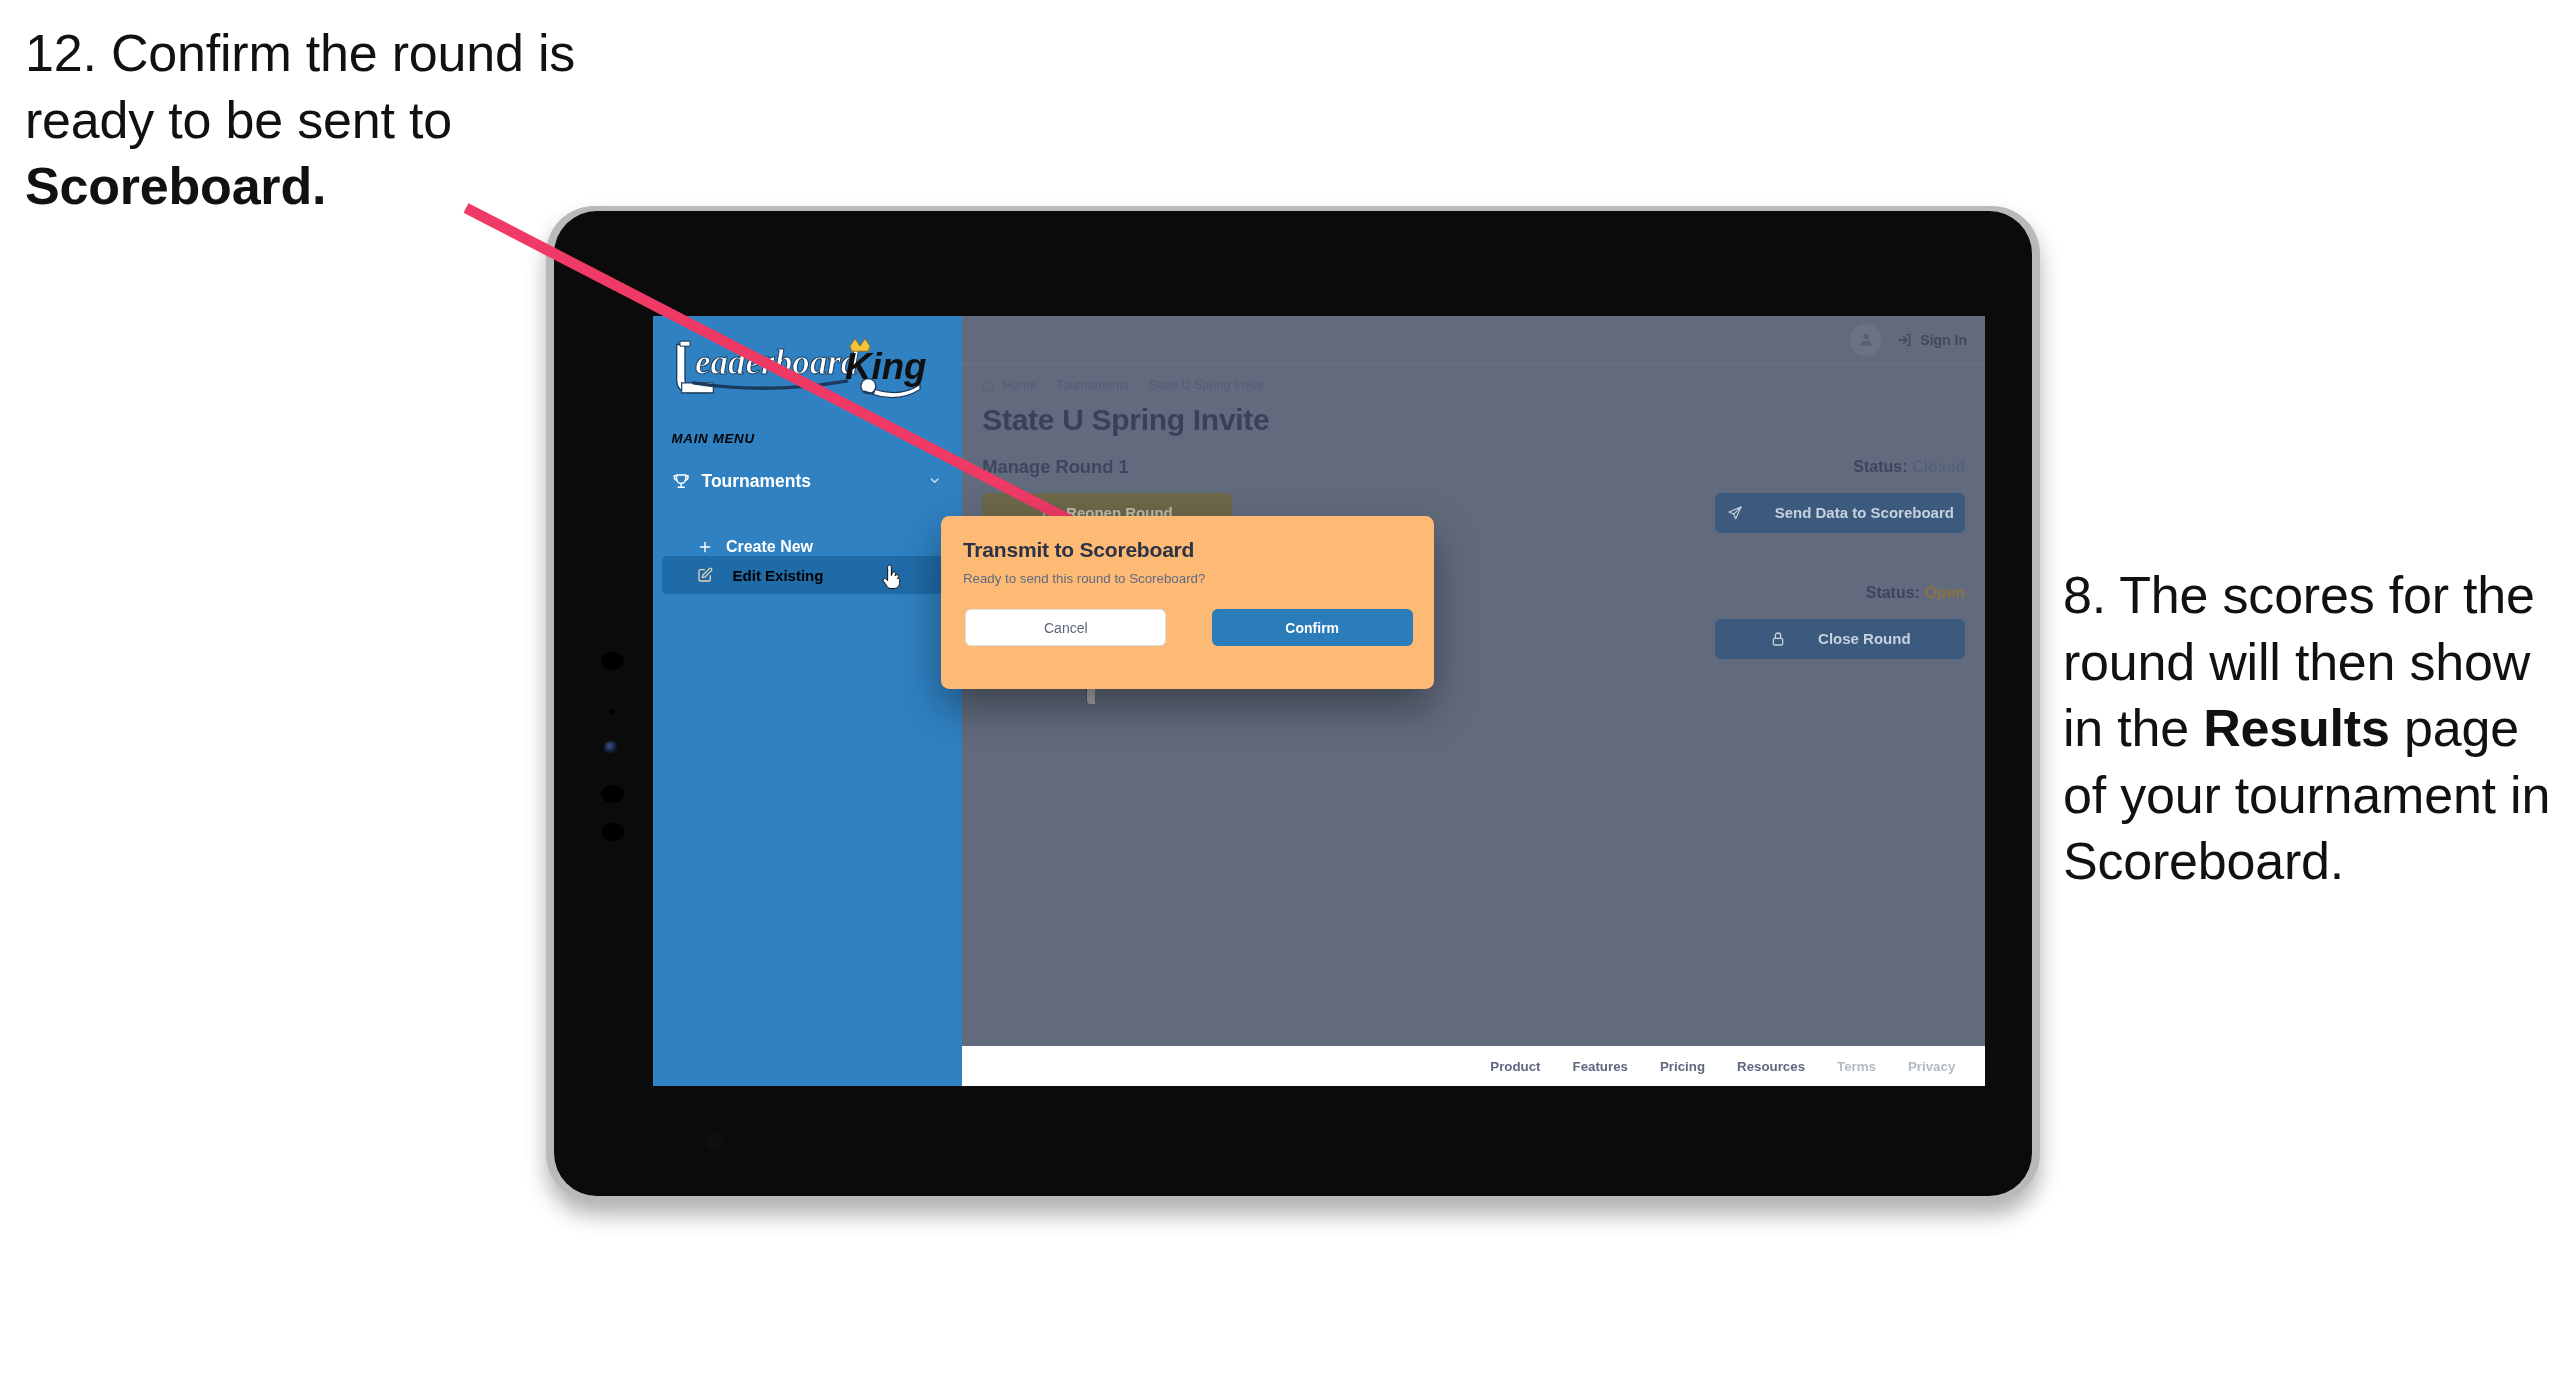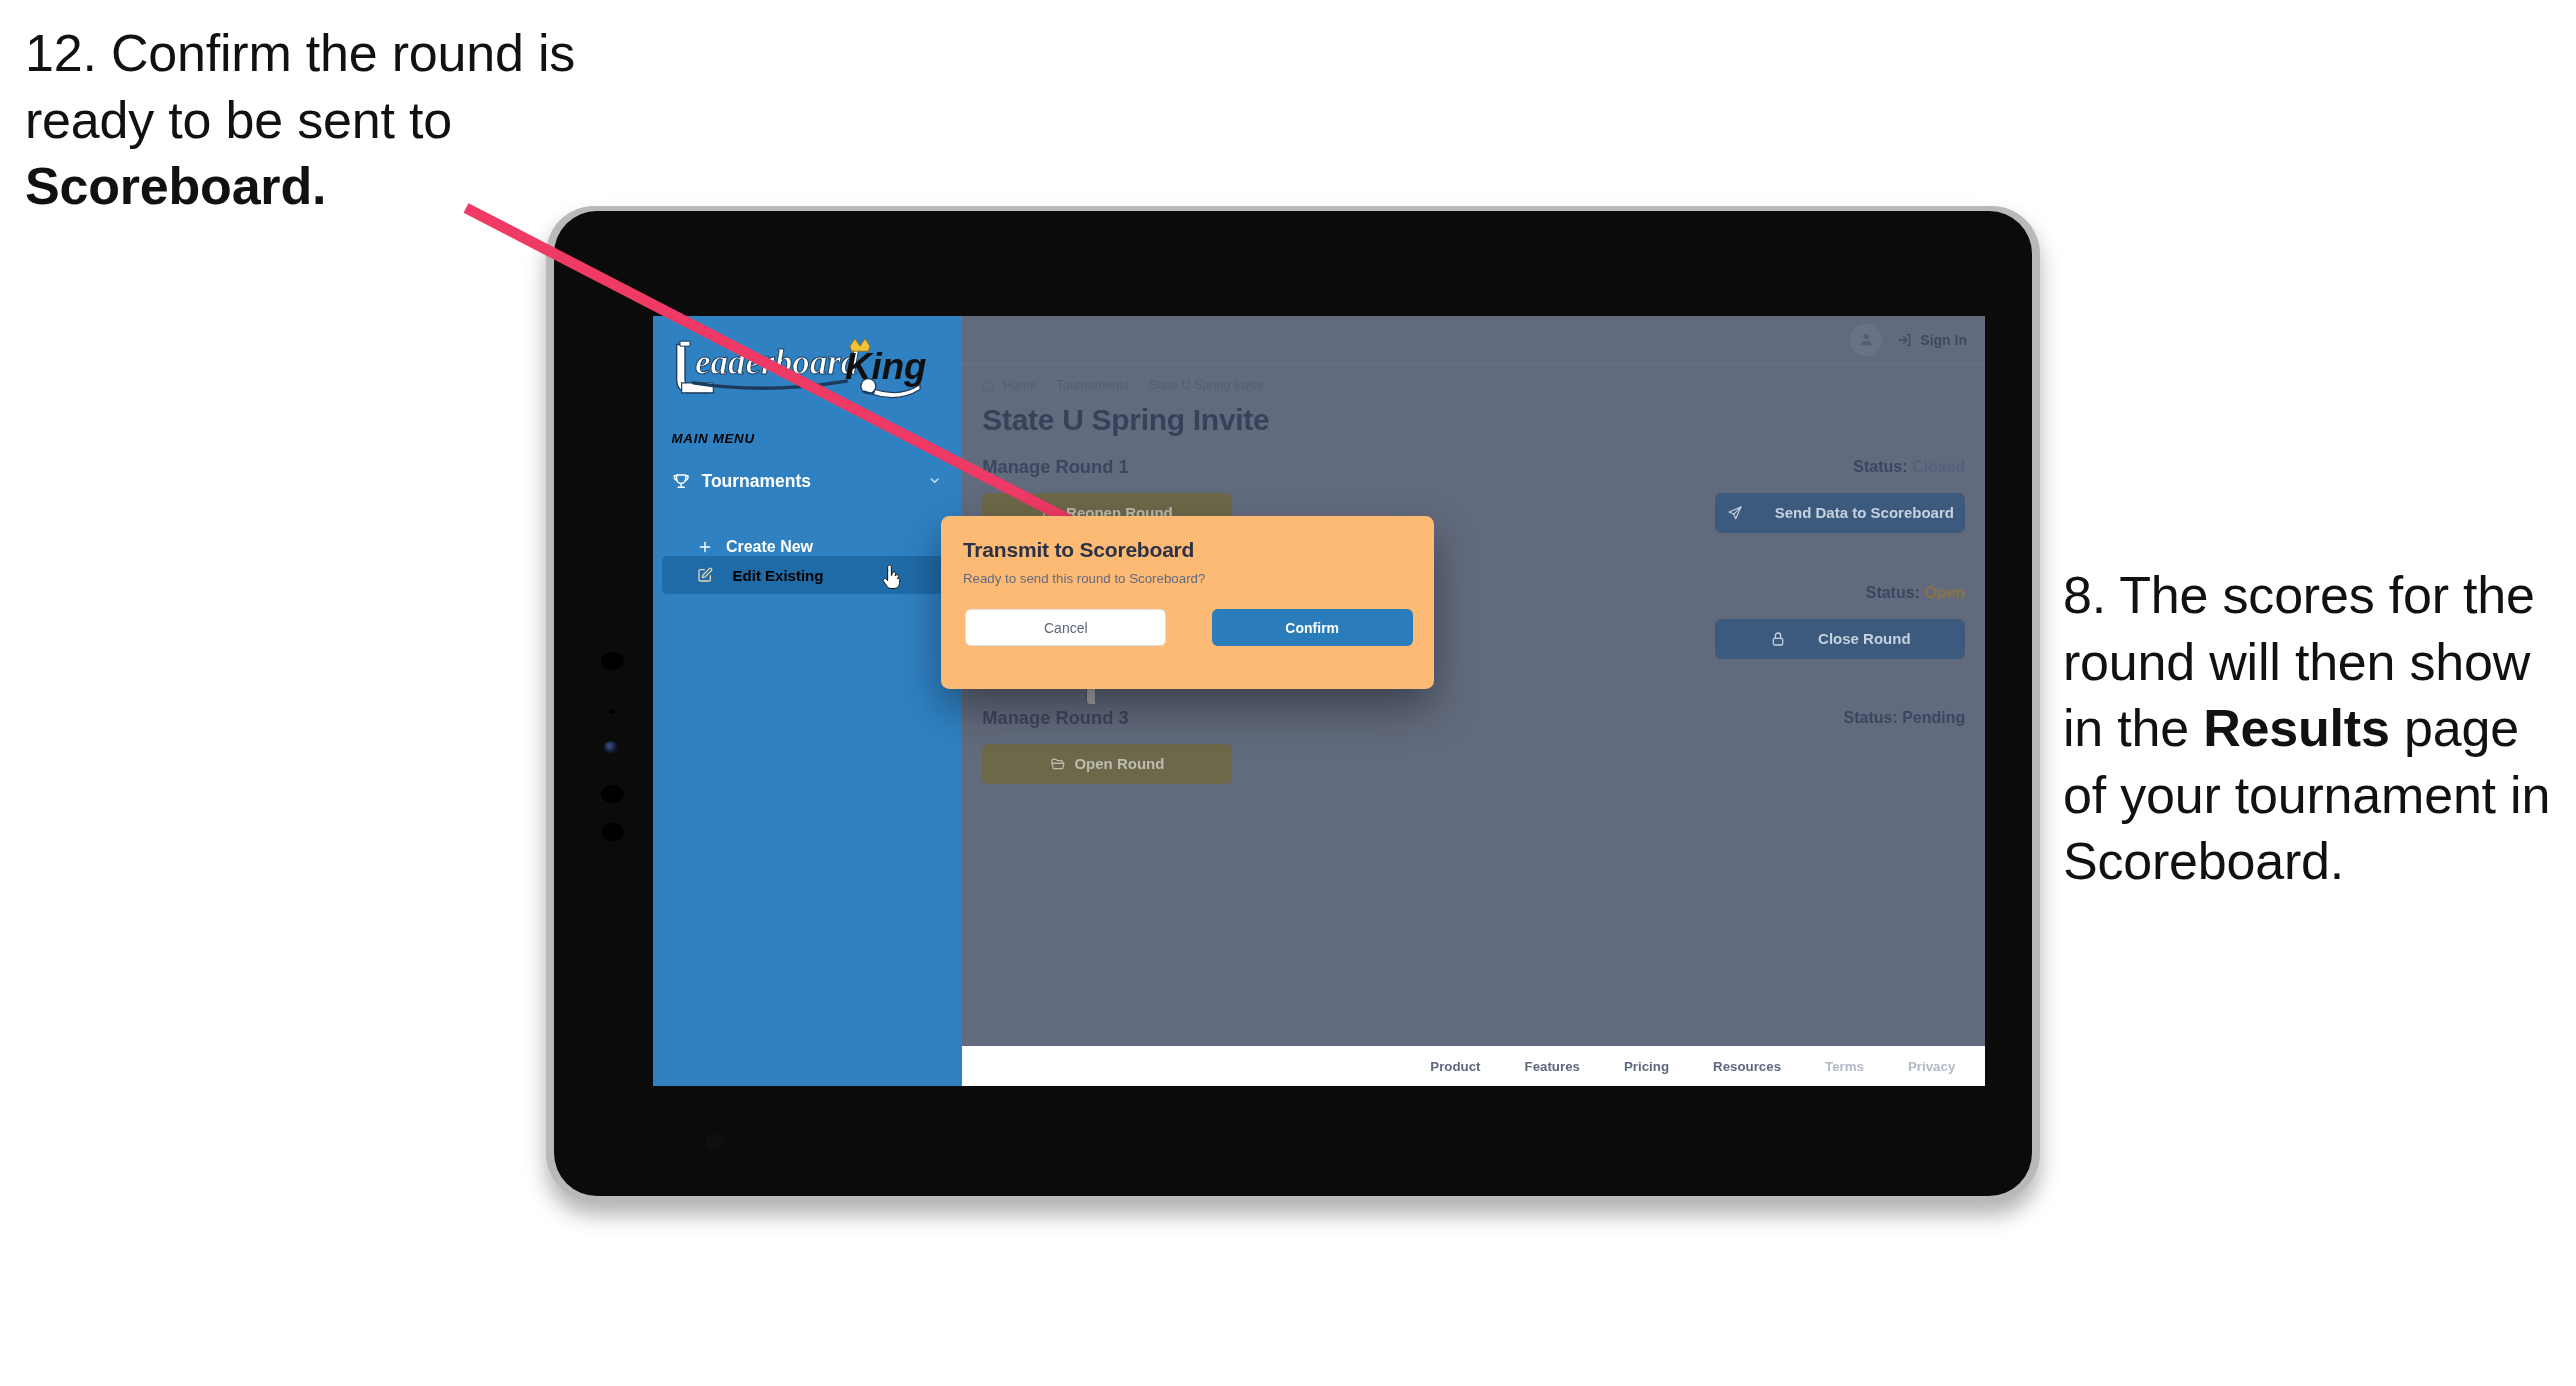--- a/index.html
+++ b/index.html
@@ -316,21 +316,20 @@
     justify-content: flex-end;
     gap: 32px;
     padding-right: 30px;
     box-sizing: border-box;
   }
   #footer a {
     font-size: 13.3px;
     font-weight: 700;
     color: #5e6880;
     text-decoration: none;
-    margin-left: 12px;
   }
   #footer a.muted { color: #b3bac7; }
 
   
   #modal {
     position: absolute;
     left: 288px;
     top: 200px;
     width: 493px;
     height: 173px;
@@ -551,37 +550,20 @@
                 <svg class="icon-svg" width="16" height="16" viewBox="0 0 24 24" fill="none" stroke="#c6d2de" stroke-width="1.9" stroke-linecap="round" stroke-linejoin="round">
                     <rect x="5" y="11" width="14" height="10" rx="2"></rect>
                     <path d="M8 11V7a4 4 0 0 1 8 0v4"></path>
                   </svg>
               </span>
               <span>Close Round</span>
             </div>
           </div>
         </div>
 
-        <div class="round-block" id="round-3">
-          <div class="round-header">
-            <div class="round-title">Manage Round 3</div>
-            <div class="round-status"><span>Status:</span> <span class="val-pending">Pending</span></div>
-          </div>
-          <div class="round-actions">
-            <div class="btn btn-left btn-olive">
-              <span>
-                <svg class="icon-svg" width="16" height="16" viewBox="0 0 24 24" fill="none" stroke="#bcbcb0" stroke-width="1.8" stroke-linecap="round" stroke-linejoin="round">
-                    <path d="M3 7a2 2 0 0 1 2-2h4l2 2h6a2 2 0 0 1 2 2v2H3z"></path>
-                    <path d="M3 11h18l-2 8H5z"></path>
-                  </svg>
-              </span>
-              <span>Open Round</span>
-            </div>
-          </div>
-        </div>
 
       </div>
 
       <div id="footer">
         <a href="#">Product</a>
         <a href="#">Features</a>
         <a href="#">Pricing</a>
         <a href="#">Resources</a>
         <a href="#" class="muted">Terms</a>
         <a href="#" class="muted">Privacy</a>

